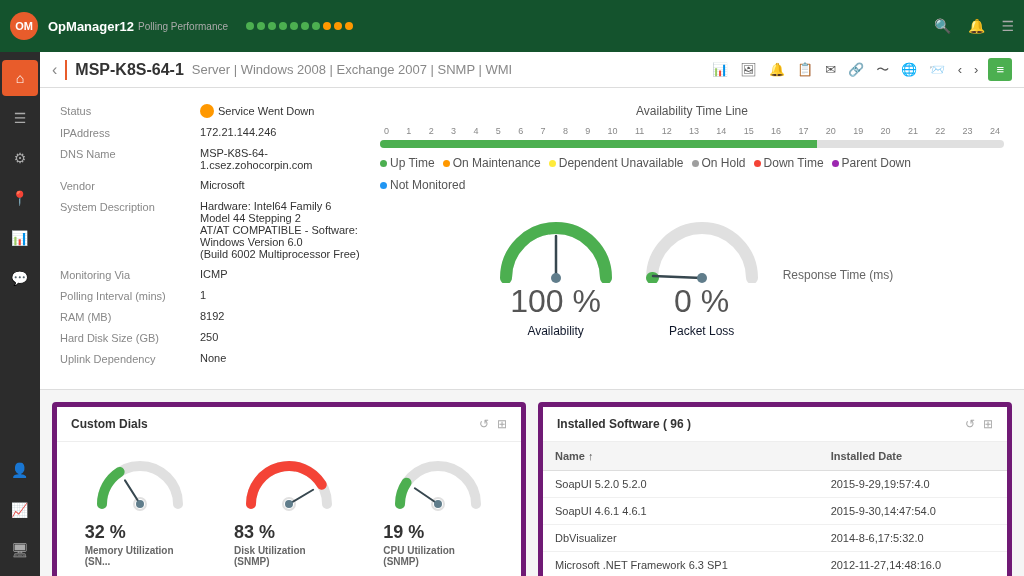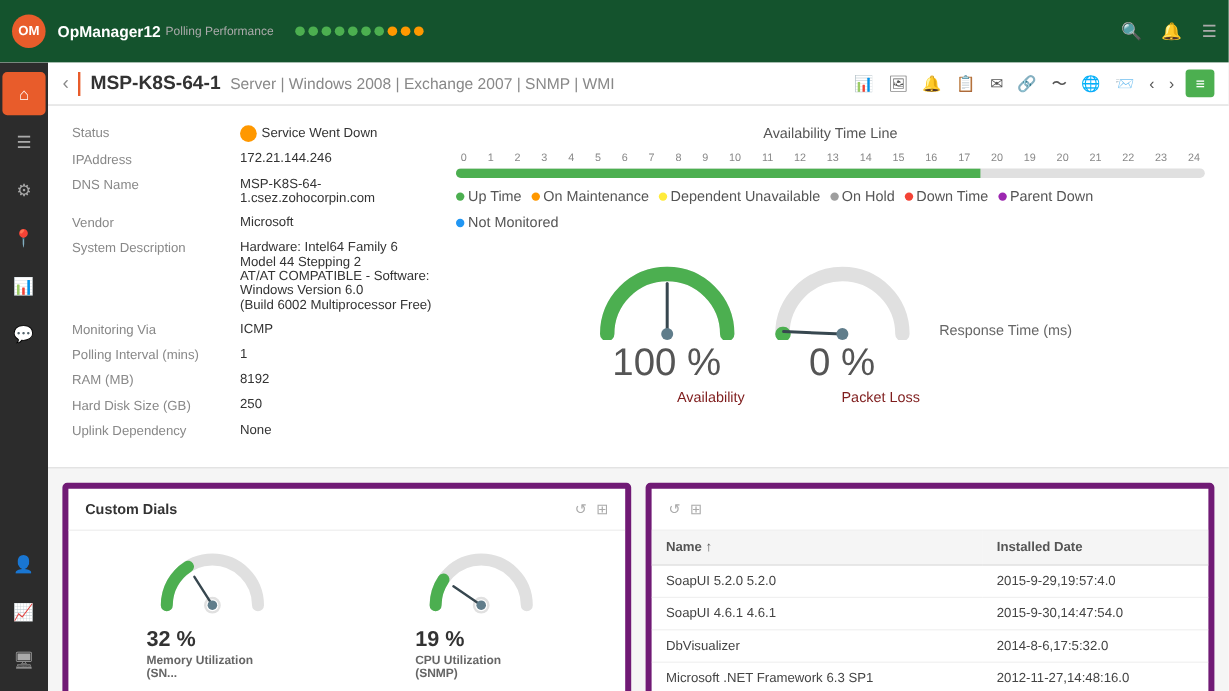--- a/index.html
+++ b/index.html
@@ -58,21 +58,21 @@
     .timeline-numbers { display: flex; justify-content: space-between; font-size: 9px; color: #888; margin-bottom: 4px; padding: 0 4px; }
     .timeline-bar { height: 8px; background: #e0e0e0; border-radius: 4px; margin-bottom: 8px; position: relative; overflow: hidden; }
     .timeline-bar-fill { height: 100%; background: #4caf50; width: 70%; }
     .avail-legend { display: flex; flex-wrap: wrap; gap: 8px; font-size: 12px; color: #555; margin-bottom: 16px; }
     .legend-dot { width: 7px; height: 7px; border-radius: 50%; display: inline-block; margin-right: 3px; }
 
     
     .gauges-row { display: flex; align-items: center; justify-content: center; gap: 16px; margin-top: 8px; }
     .gauge-container { text-align: center; }
     .gauge-value-big { font-size: 32px; color: #555; font-weight: 300; }
-    .gauge-label { font-size: 12px; color: #7f1d1d; margin-top: 4px; text-align: right; }
+    .gauge-label { font-size: 12px; color: #0f172a; margin-top: 4px; }
     .response-time { font-size: 48px; font-weight: 300; color: #333; }
     .response-label { font-size: 12px; color: #666; margin-top: 4px; }
 
     
     .gauge-svg { display: block; margin: 0 auto; }
 
     
     .bottom-panels { display: flex; gap: 0; padding: 12px; gap: 12px; }
     .panel { background: white; border-radius: 4px; border: 5px solid #701a75; flex: 1; overflow: hidden; }
     .panel-header { display: flex; align-items: center; padding: 10px 14px; border-bottom: 1px solid #eee; }
@@ -300,30 +300,38 @@
           <div class="dials-row" id="dials-container">
               <div class="dial-item"><svg width="110" height="65" viewBox="0 0 110 65">
     <path d="M 17 50 A 38 38 0 0 1 93 50" fill="none" stroke="#e0e0e0" stroke-width="10" stroke-linecap="round"></path>
     <path d="M 17 50 A 38 38 0 0 1 34.638581790798135 17.915538830923424" fill="none" stroke="#4caf50" stroke-width="10" stroke-linecap="round"></path>
     <circle cx="55" cy="50" r="6" fill="white" stroke="#e0e0e0" stroke-width="2"></circle>
     <line x1="55" y1="50" x2="39.996849740588104" y2="26.358818085943575" stroke="#37474f" stroke-width="2" stroke-linecap="round"></line>
     <circle cx="55" cy="50" r="4" fill="#607d8b"></circle>
   </svg><div class="dial-value">32 %</div><div class="dial-label">Memory Utilization (SN...</div></div>
               <div class="dial-item"><svg width="110" height="65" viewBox="0 0 110 65">
     <path d="M 17 50 A 38 38 0 0 1 93 50" fill="none" stroke="#e0e0e0" stroke-width="10" stroke-linecap="round"></path>
+    <path d="M 17 50 A 38 38 0 0 1 87.70819702614986 30.656426201485885" fill="none" stroke="#f44336" stroke-width="10" stroke-linecap="round"></path>
+    <circle cx="55" cy="50" r="6" fill="white" stroke="#e0e0e0" stroke-width="2"></circle>
+    <line x1="55" y1="50" x2="79.10077675611042" y2="35.7468403589896" stroke="#37474f" stroke-width="2" stroke-linecap="round"></line>
+    <circle cx="55" cy="50" r="4" fill="#607d8b"></circle>
+  </svg><div class="dial-value">83 %</div><div class="dial-label">Disk Utilization (SNMP)</div></div>
+              <div class="dial-item"><svg width="110" height="65" viewBox="0 0 110 65">
+    <path d="M 17 50 A 38 38 0 0 1 93 50" fill="none" stroke="#e0e0e0" stroke-width="10" stroke-linecap="round"></path>
     <path d="M 17 50 A 38 38 0 0 1 23.570938177566653 28.640831641619037" fill="none" stroke="#4caf50" stroke-width="10" stroke-linecap="round"></path>
     <circle cx="55" cy="50" r="6" fill="white" stroke="#e0e0e0" stroke-width="2"></circle>
     <line x1="55" y1="50" x2="31.841743920312272" y2="34.26166542014034" stroke="#37474f" stroke-width="2" stroke-linecap="round"></line>
     <circle cx="55" cy="50" r="4" fill="#607d8b"></circle>
   </svg><div class="dial-value">19 %</div><div class="dial-label">CPU Utilization (SNMP)</div></div>
             </div>
         </div>
 
         <div class="panel panel-right">
           <div class="panel-header">
+            <span class="panel-title">Installed Software ( 96 )</span>
             <div class="panel-icons">
               <span>↺</span>
               <span>⊞</span>
             </div>
           </div>
           <table class="sw-table">
             <thead id="sw-table-head">
                 <tr>
                   <th>Name ↑</th>
                   <th>Installed Date</th>

